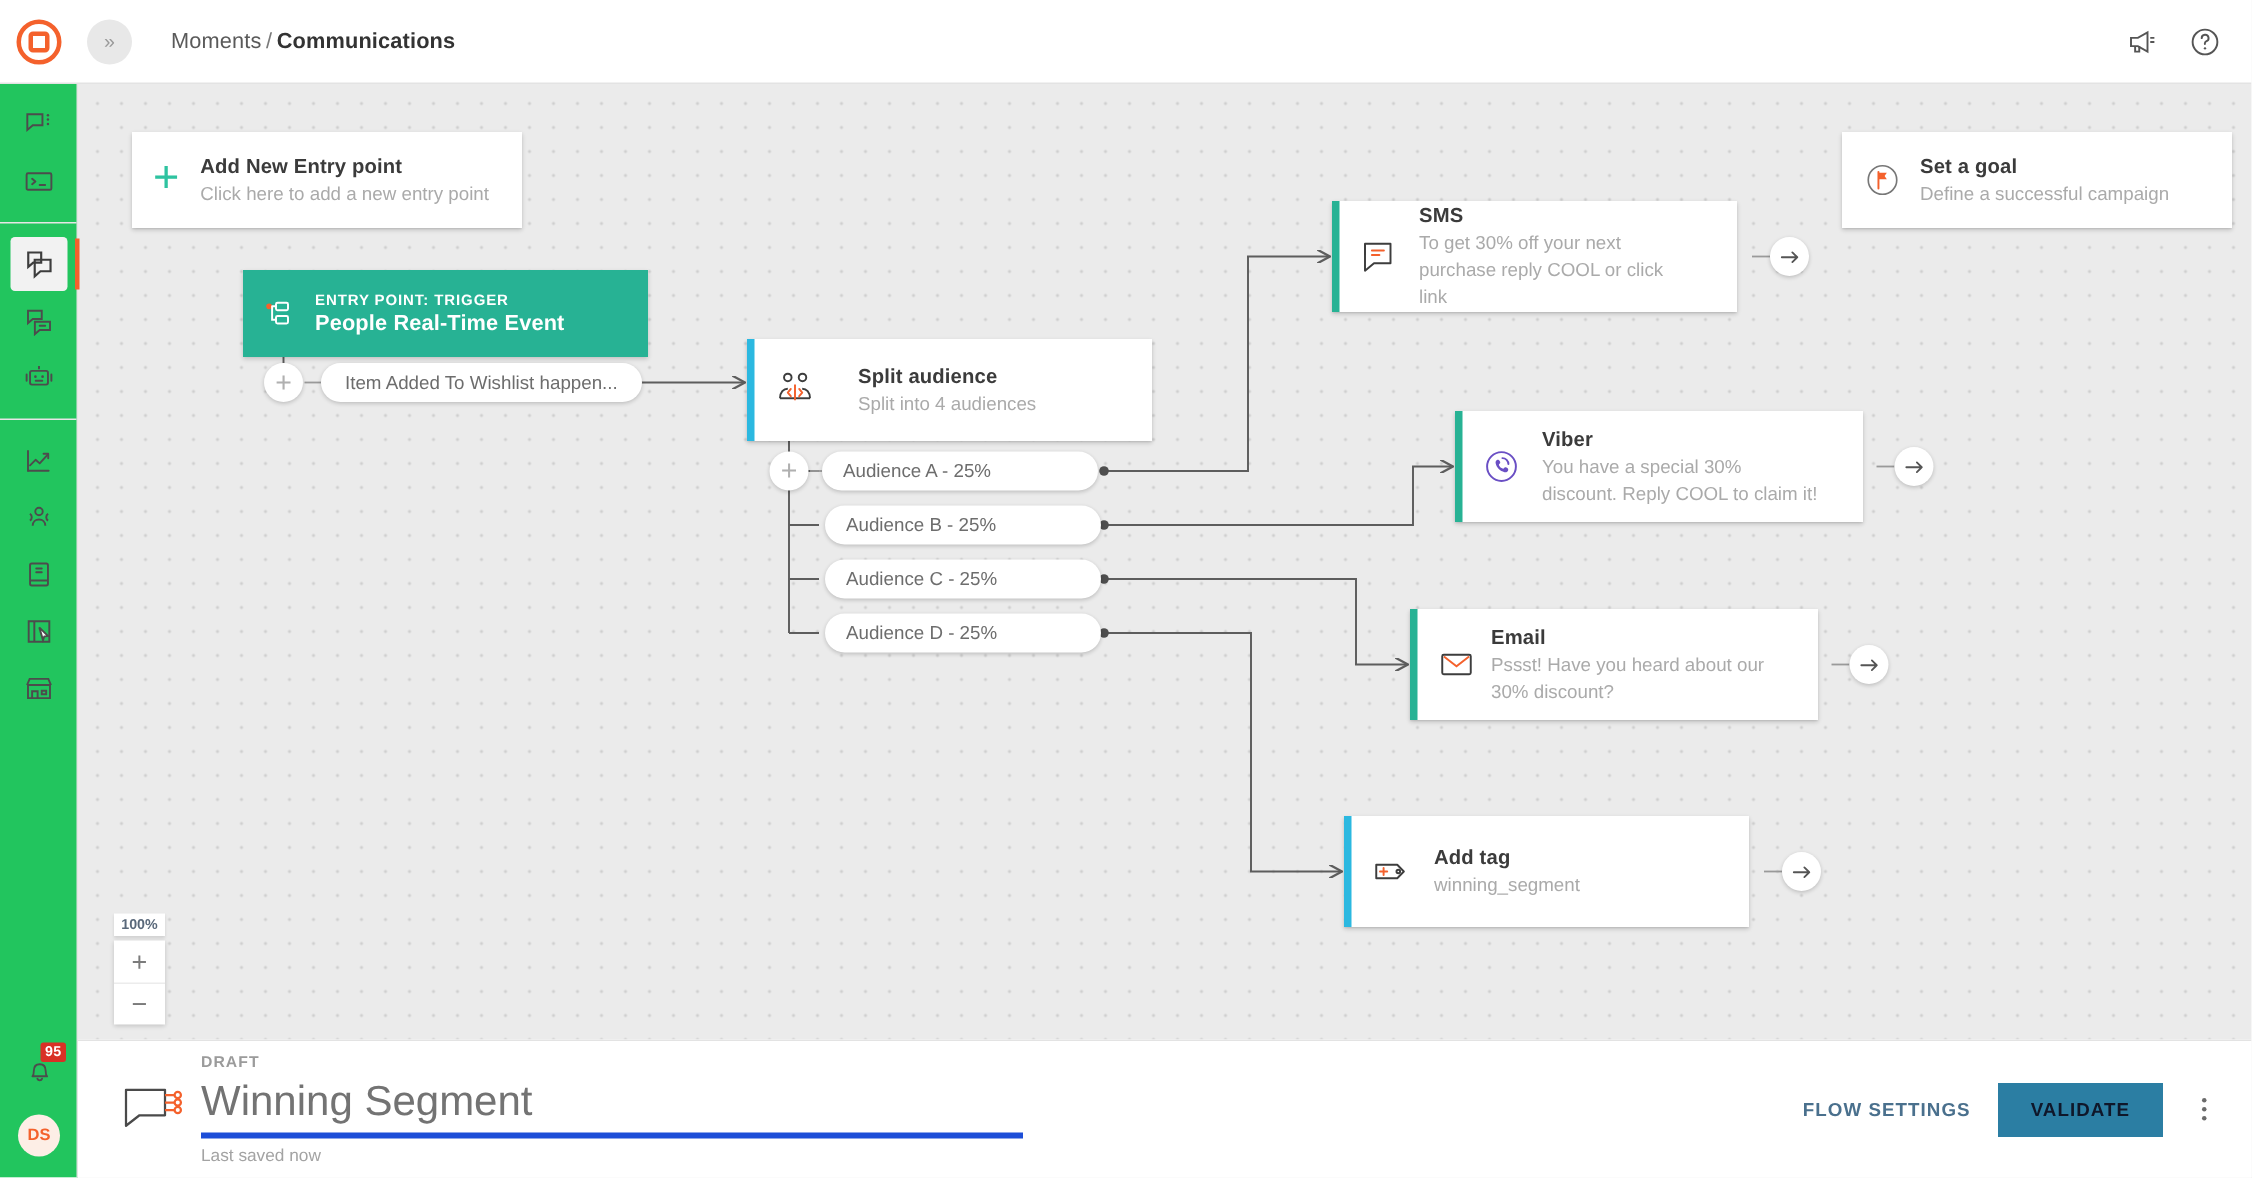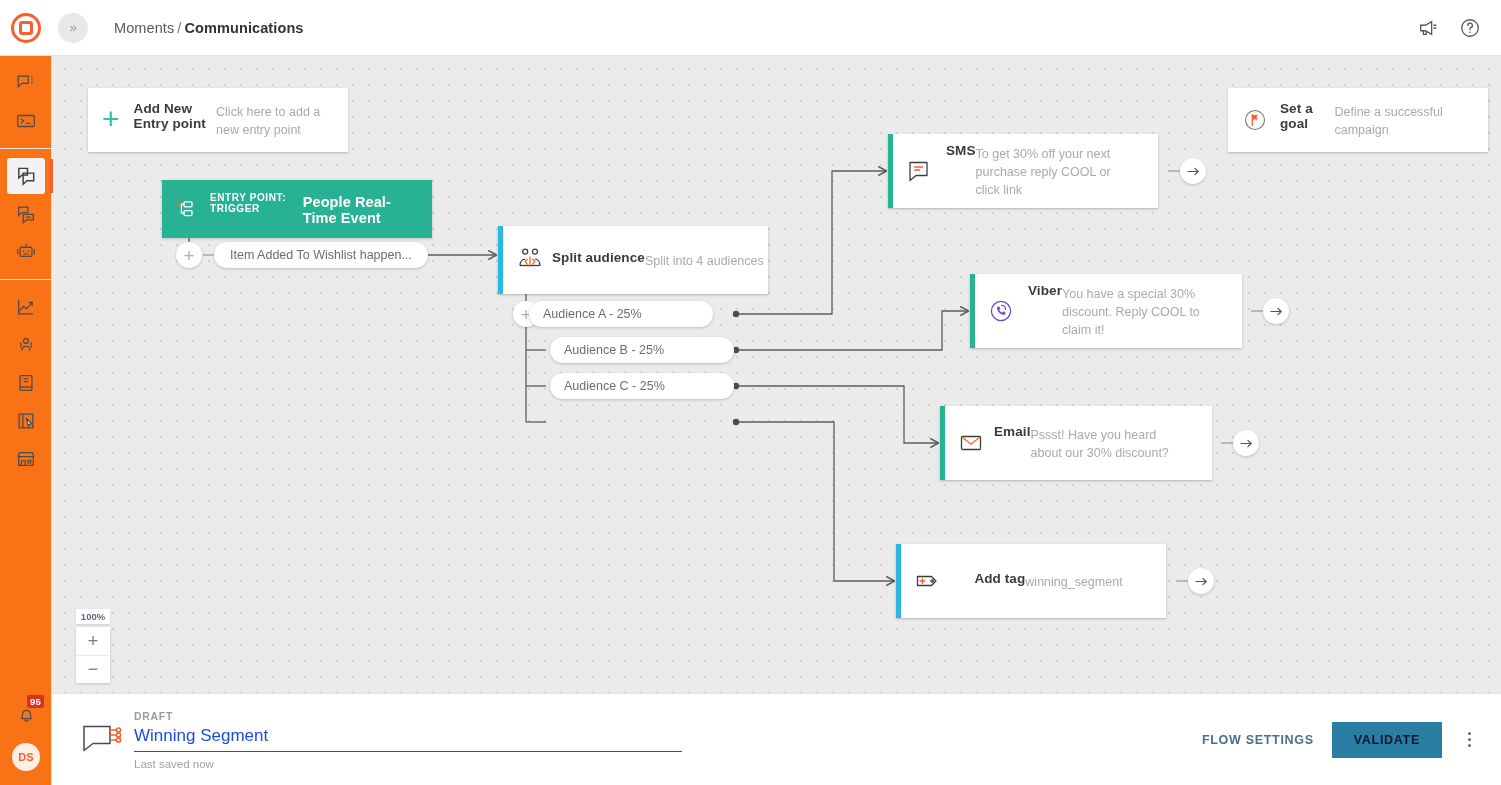--- a/index.html
+++ b/index.html
@@ -35,21 +35,21 @@
   .breadcrumb .crumb-sep { color: #7a7a7a; margin: 0 3px; }
   .breadcrumb .crumb-strong { color: #333; font-weight: bold; }
   .topbar-right {
     margin-left: auto; display: flex; align-items: center; gap: 20px; padding-right: 20px;
   }
   .topbar-right svg { display: block; cursor: pointer; }
 
   
   .rail {
     position: absolute; top: 56px; left: 0; width: 52px; height: 729px;
-    background: #f97316; border-right: 1px solid #e3e3e3; z-index: 25;
+    background: #22c55e; border-right: 1px solid #e3e3e3; z-index: 25;
   }
   .rail-group { padding: 8px 0; }
   .rail-group + .rail-group { border-top: 1px solid #e6e6e6; }
   .rail-item {
     position: relative; width: 52px; height: 38px;
     display: flex; align-items: center; justify-content: center; cursor: pointer;
   }
   .rail-item .hit {
     width: 38px; height: 36px; border-radius: 3px;
     display: flex; align-items: center; justify-content: center;
@@ -88,21 +88,21 @@
   .edges { position: absolute; inset: 0; width: 100%; height: 100%; pointer-events: none; }
 
   
   .card {
     position: absolute; background: #ffffff;
     box-shadow: 0 1px 3px rgba(0,0,0,.18), 0 1px 1px rgba(0,0,0,.06);
     display: flex; align-items: center;
   }
   .card .accent { position: absolute; left: 0; top: 0; bottom: 0; width: 5px; }
   .card .ico { flex: 0 0 auto; display: flex; align-items: center; justify-content: center; }
-  .card .txt { display: flex; flex-direction: row; justify-content: center; }
+  .card .txt { display: flex; flex-direction: column; justify-content: center; }
   .card .ttl { font-size: 13.5px; font-weight: bold; color: #3b3b3b; letter-spacing: .1px; }
   .card .sub { font-size: 12.5px; color: #aaaaaa; line-height: 18px; margin-top: 2px; }
 
   
   #add-entry { left: 36px; top: 32px; width: 260px; height: 64px; padding: 0 14px; gap: 14px; }
   #add-entry .plus { font-size: 30px; color: #2ec3a0; font-weight: 300; line-height: 1; margin-top: -3px; }
   #add-entry .ttl { font-size: 13.5px; }
 
   
   #set-goal { left: 1176px; top: 32px; width: 260px; height: 64px; padding: 0 14px; gap: 12px; }
@@ -124,21 +124,21 @@
     color: #b0b0b0; font-size: 19px; font-weight: 300; line-height: 1; cursor: pointer;
   }
   .pill {
     position: absolute; height: 26px; border-radius: 13px; background: #ffffff;
     box-shadow: 0 1px 3px rgba(0,0,0,.2);
     display: flex; align-items: center; padding: 0 16px;
     font-size: 12.5px; color: #6d6d6d; white-space: nowrap;
   }
 
   
-  #split-audience { left: 446px; top: 170px; width: 270px; height: 68px; padding-left: 18px; gap: 8px; }
+  #split-audience { left: 446px; top: 170px; width: 270px; height: 68px; padding-left: 18px; gap: 28px; }
   #split-audience .accent { background: #2bb8e0; }
 
   .aud-pill {
     position: absolute; height: 26px; border-radius: 13px; background: #ffffff;
     box-shadow: 0 1px 3px rgba(0,0,0,.2);
     display: flex; align-items: center; padding-left: 14px;
     font-size: 12.5px; color: #6d6d6d; width: 184px;
   }
 
   .arrow-node {
@@ -165,23 +165,23 @@
   .bottombar {
     position: absolute; left: 52px; top: 693px; width: 1449px; height: 92px;
     background: #ffffff; border-top: 1px solid #e3e3e3;
     display: flex; align-items: center; padding: 0 22px; z-index: 20;
   }
   .bb-icon { width: 56px; display: flex; align-items: center; justify-content: center; }
   .bb-meta { margin-left: 4px; width: 560px; }
   .bb-draft { font-size: 10.5px; font-weight: bold; color: #9b9b9b; letter-spacing: .7px; }
   .bb-title {
     display: block; width: 548px; border: none; outline: none;
-    border-bottom: 1px solid #1d4ed8; background: transparent;
+    border-bottom: 4px solid #1d4ed8; background: transparent;
     font-family: "Liberation Sans", sans-serif;
-    font-size: 17px; color: #1d4ed8; padding: 3px 0 5px 0; margin-top: 1px;
+    font-size: 28px; color: #737373; padding: 3px 0 5px 0; margin-top: 1px;
   }
   .bb-saved { font-size: 11.5px; color: #a3a3a3; margin-top: 6px; }
   .bb-right { margin-left: auto; display: flex; align-items: center; gap: 18px; }
   .flow-settings {
     font-size: 12.5px; font-weight: bold; color: #4a708d; letter-spacing: .7px;
     background: none; border: none; cursor: pointer;
     font-family: "Liberation Sans", sans-serif;
   }
   .validate {
     background: #2b7ea3; color: #0f172a; border: none; cursor: pointer;
@@ -447,23 +447,24 @@
       <span class="txt">
         <span class="ttl">Split audience</span>
         <span class="sub">Split into 4 audiences</span>
       </span>
     </div>
 
     <div class="plus-node" style="left:461px; top:245px;">
         <span>+</span>
       </div>
 
-    <div class="aud-pill" style="left:477px; top:245px;text-align:right;">Audience A - 25%</div>
+    <div class="aud-pill" style="left:496px; top:245px;text-align:right;">Audience A - 25%</div>
     <div class="aud-pill" style="left:498px; top:281px;">Audience B - 25%</div>
     <div class="aud-pill" style="left:498px; top:317px;">Audience C - 25%</div>
+    <div class="aud-pill" style="left:498px; top:353px;">Audience D - 25%</div>
 
     <div class="card" style="left:836px; top:78px; width:270px; height:74px; padding-left:18px; gap:14px; padding-right:14px;">
       <span class="accent" style="background:#27b294;"></span>
       <span class="ico">
         <svg width="26" height="26" viewBox="0 0 26 26" fill="none" stroke="#3d3d3d" stroke-width="1.3">
           <path d="M4 4.5h17v13h-11l-6 5z" stroke-linejoin="round"></path>
           <path d="M8.6 9h8M8.6 12h5" stroke="#f4612c" stroke-linecap="round"></path>
         </svg>
       </span>
       <span class="txt" style="width:185px;">

